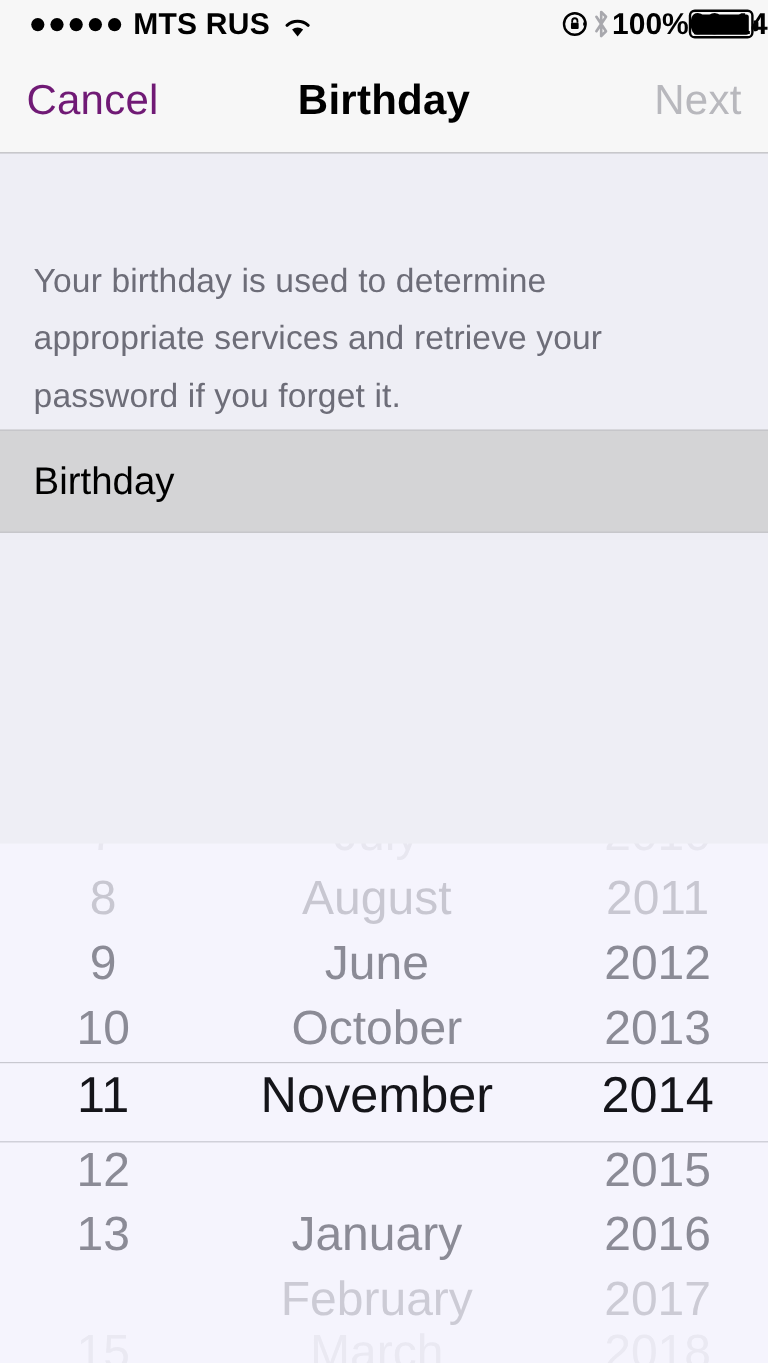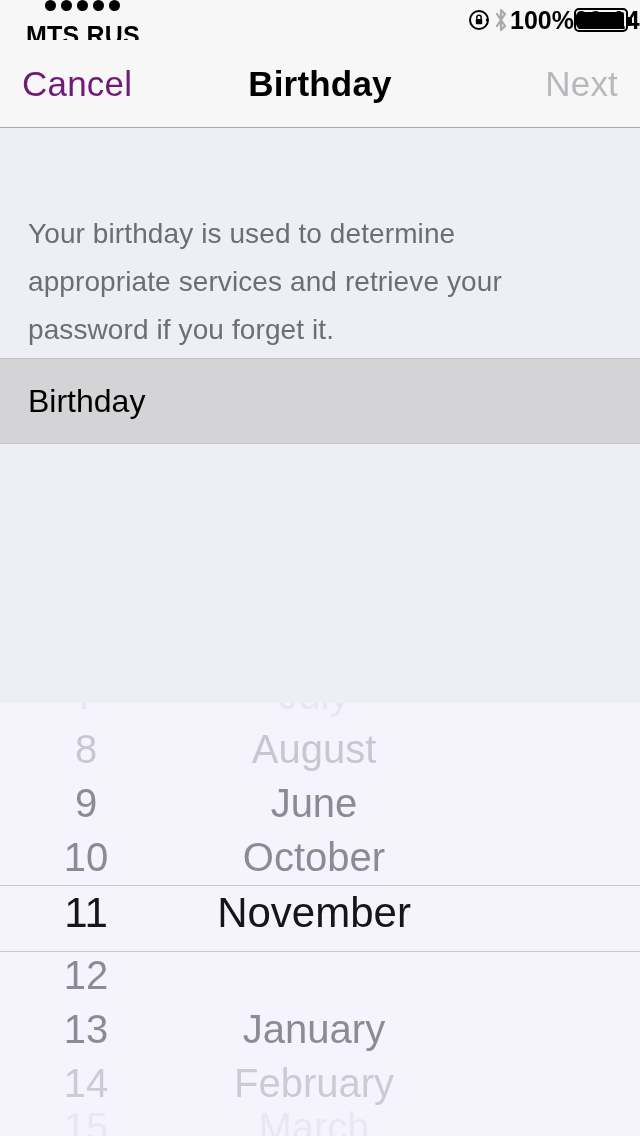--- a/index.html
+++ b/index.html
@@ -20,21 +20,21 @@
   #status-bar {
     position:absolute; top:0; left:0;
     width:640px; height:40px;
     background:#f7f7f7;
     display:flex; align-items:center;
     font-size:25px; font-weight:bold;
     color:#000;
   }
   .sb-left {
     position:absolute; left:26px; top:0; height:40px;
-    display:flex; align-items:center; gap:10px;flex-direction:column;
+    display:flex; align-items:center; gap:10px;
   }
   .dots { display:flex; align-items:center; gap:5px; }
   .dot { width:11px; height:11px; border-radius:50%; background:#000; display:block; }
   .carrier { font-size:25px; font-weight:bold; letter-spacing:.2px; }
   .wifi-ic { display:block; width:26px; height:20px; position:relative; top:1px; }
   .sb-center {
     position:absolute; left:0; width:640px; text-align:right;
     font-size:25px; font-weight:bold; letter-spacing:.3px;
   }
   .sb-right {
@@ -203,29 +203,39 @@
 
   <div id="picker">
     <div class="picker-col" id="col-day">
         <div class="picker-row" style="top: -30px; opacity: 0.12;">7</div>
         <div class="picker-row" style="top: 24px; opacity: 0.42;">8</div>
         <div class="picker-row" style="top: 78px; opacity: 1;">9</div>
         <div class="picker-row" style="top: 132px; opacity: 1;">10</div>
         <div class="picker-row sel" style="top: 186px; opacity: 1;">11</div>
         <div class="picker-row" style="top: 250px; opacity: 1;">12</div>
         <div class="picker-row" style="top: 304px; opacity: 1;">13</div>
-        <div class="picker-row" style="top: 358px; opacity: 0.38;">14</div>
         <div class="picker-row" style="top: 402px; opacity: 0.1;">15</div>
       </div>
     <div class="picker-col" id="col-month">
         <div class="picker-row" style="top: -30px; opacity: 0.12;">July</div>
         <div class="picker-row" style="top: 24px; opacity: 0.42;">August</div>
         <div class="picker-row" style="top: 78px; opacity: 1;">June</div>
         <div class="picker-row" style="top: 132px; opacity: 1;">October</div>
         <div class="picker-row sel" style="top: 186px; opacity: 1;">November</div>
         <div class="picker-row" style="top: 304px; opacity: 1;">January</div>
         <div class="picker-row" style="top: 358px; opacity: 0.38;">February</div>
         <div class="picker-row" style="top: 402px; opacity: 0.1;">March</div>
       </div>
+    <div class="picker-col" id="col-year">
+        <div class="picker-row" style="top: -30px; opacity: 0.12;">2010</div>
+        <div class="picker-row" style="top: 24px; opacity: 0.42;">2011</div>
+        <div class="picker-row" style="top: 78px; opacity: 1;">2012</div>
+        <div class="picker-row" style="top: 132px; opacity: 1;">2013</div>
+        <div class="picker-row sel" style="top: 186px; opacity: 1;">2014</div>
+        <div class="picker-row" style="top: 250px; opacity: 1;">2015</div>
+        <div class="picker-row" style="top: 304px; opacity: 1;">2016</div>
+        <div class="picker-row" style="top: 358px; opacity: 0.38;">2017</div>
+        <div class="picker-row" style="top: 402px; opacity: 0.1;">2018</div>
+      </div>
     <div id="picker-selection"></div>
   </div>
 
 </div>
 
 </body></html>

